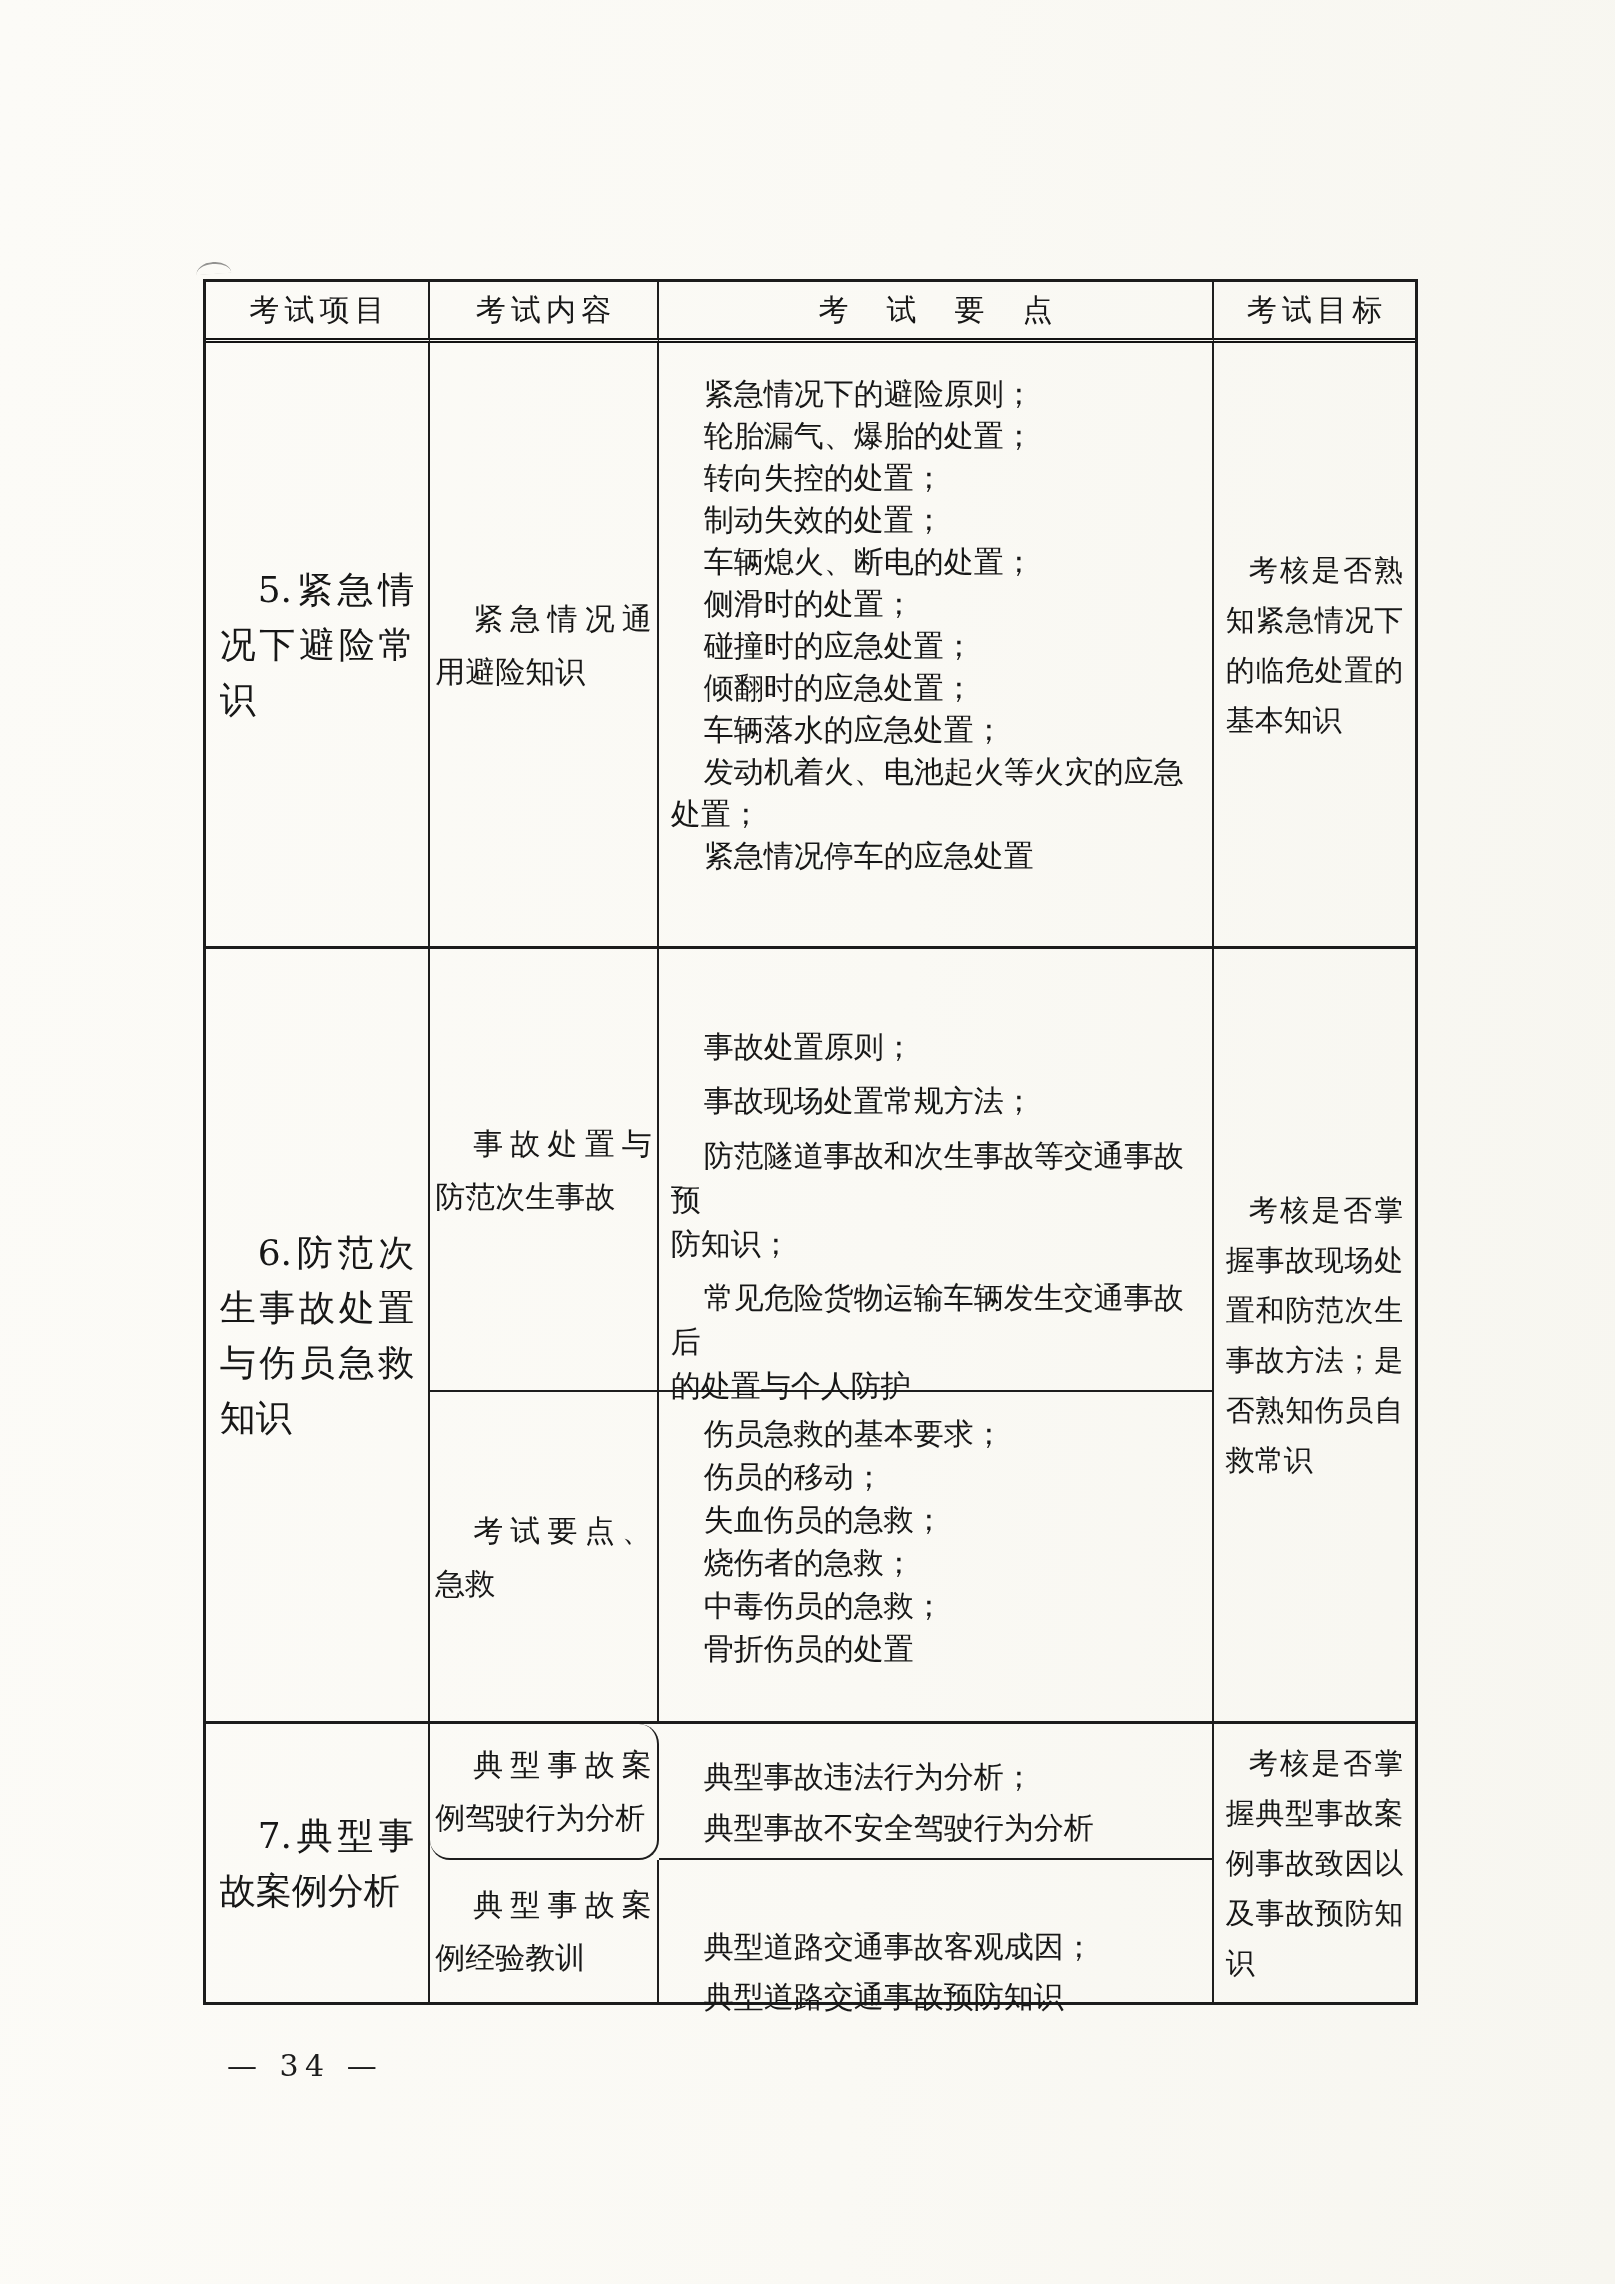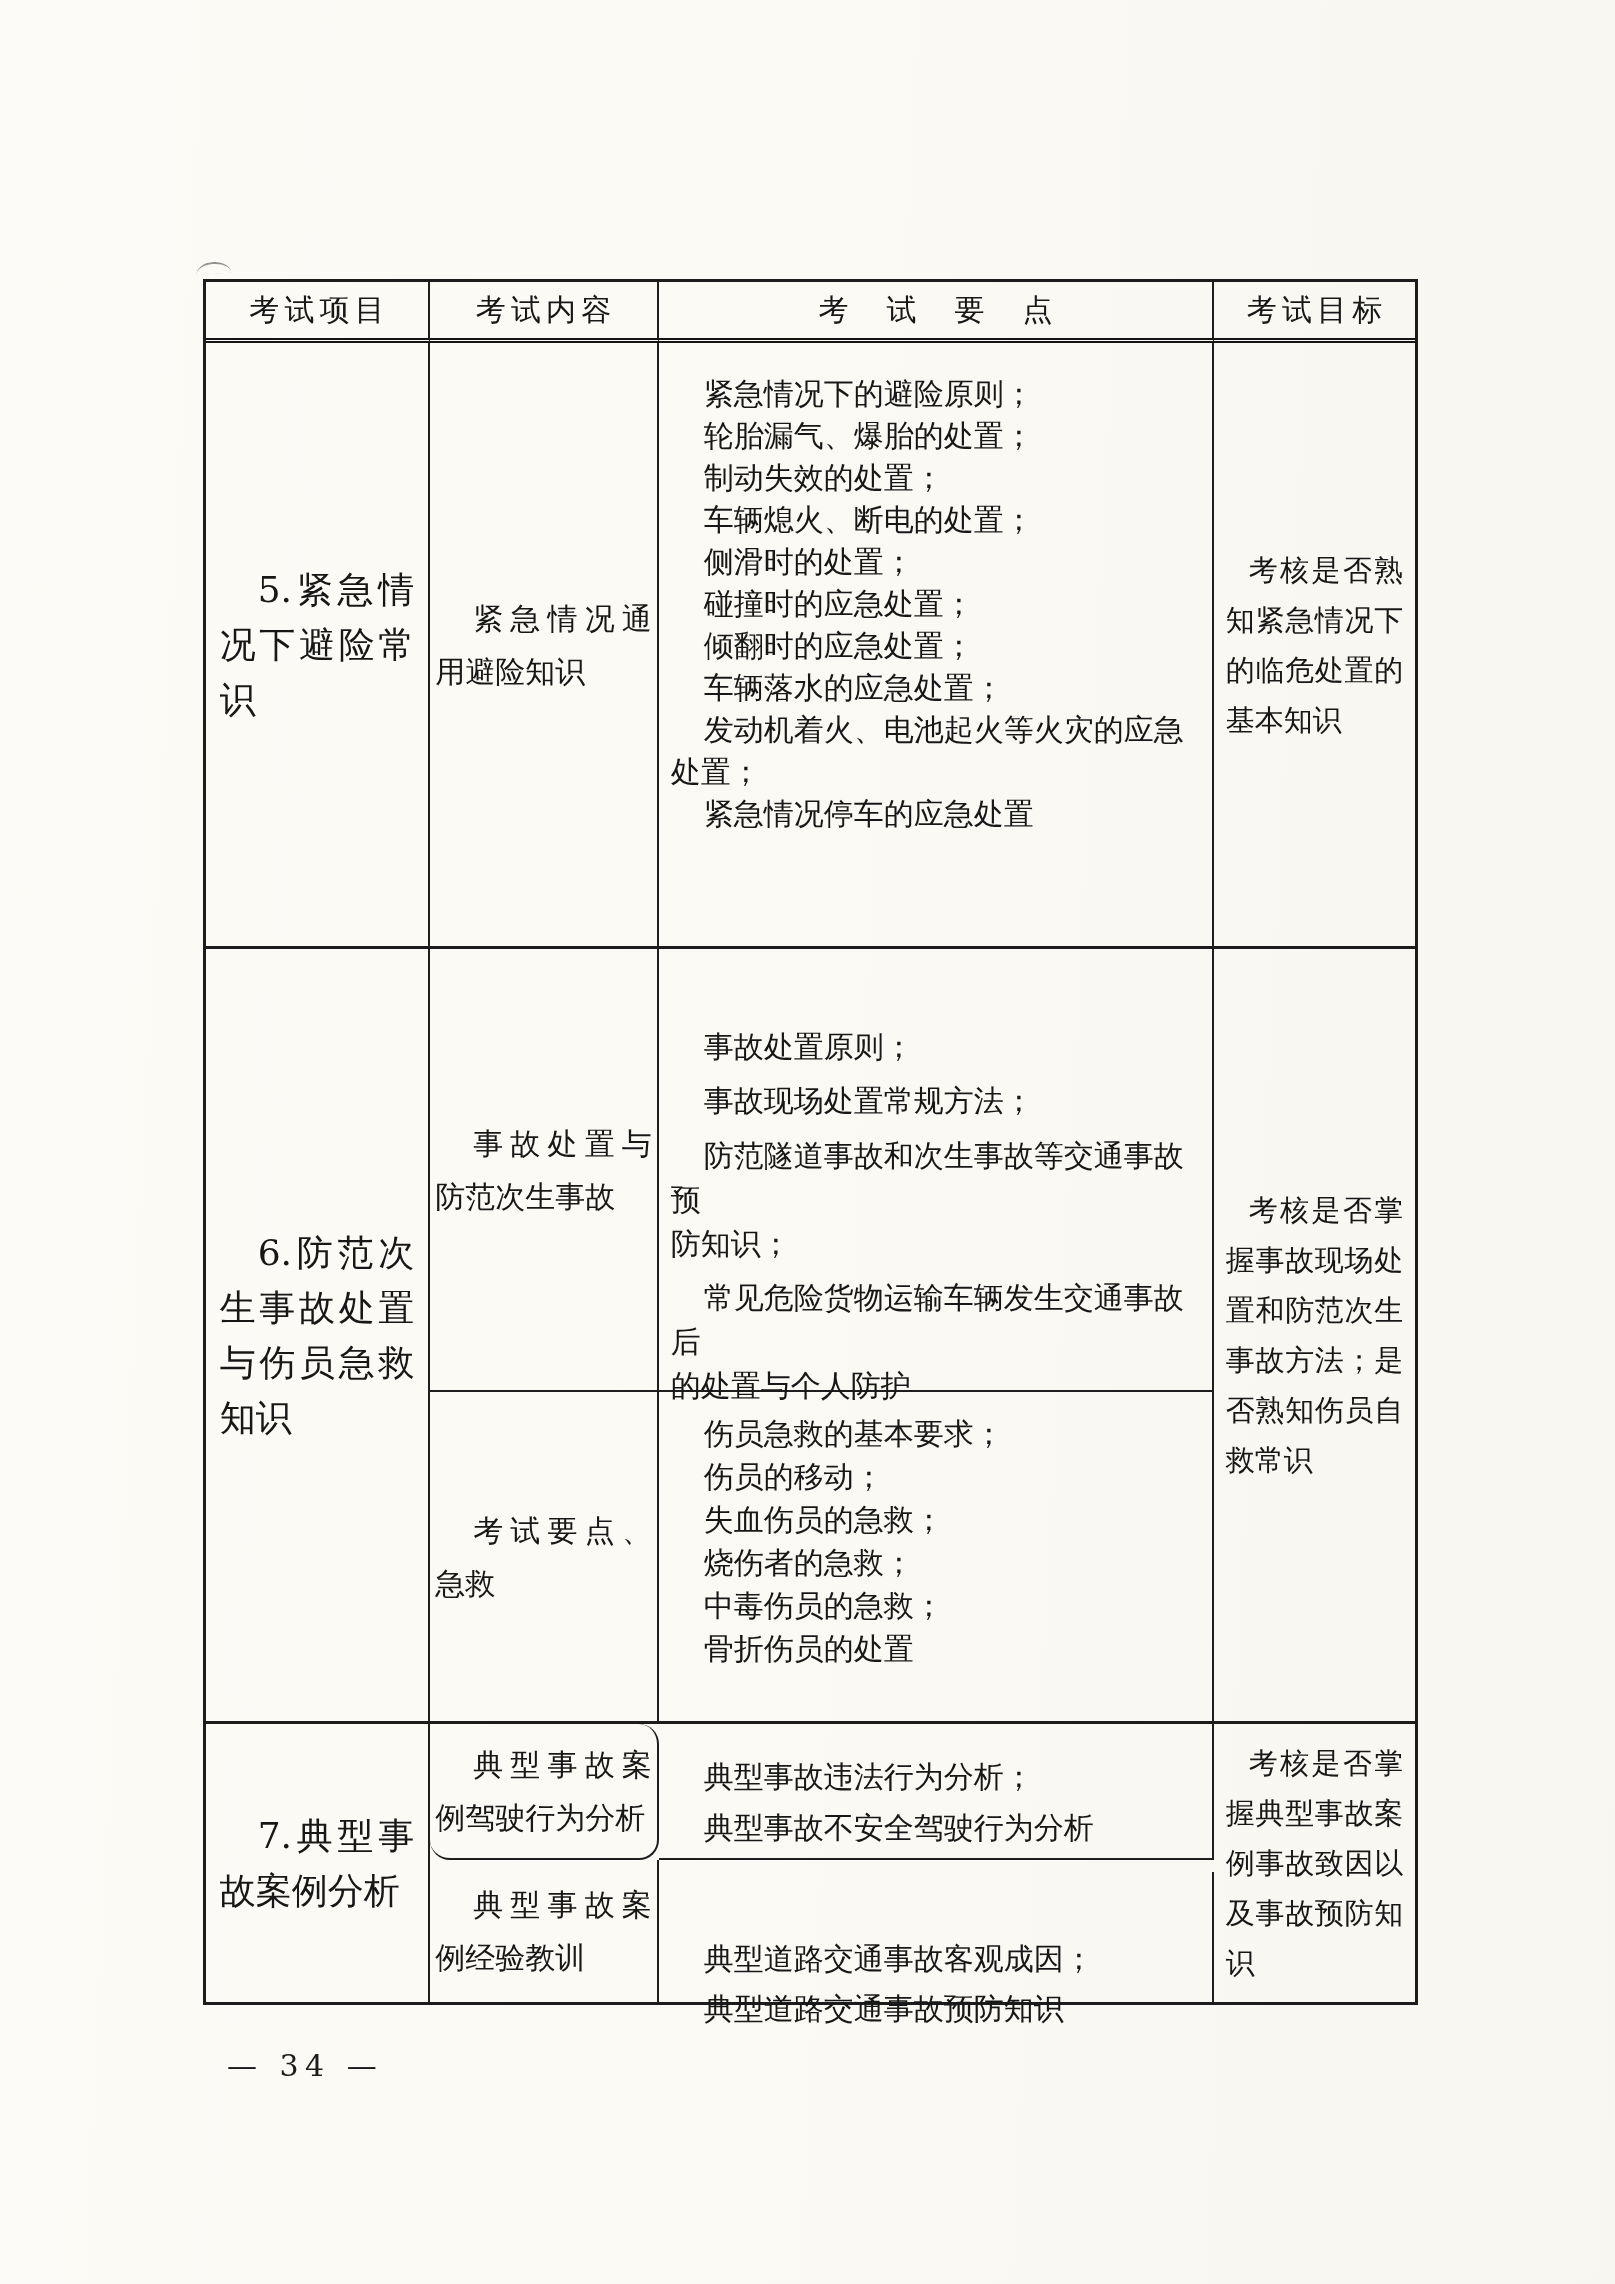--- a/index.html
+++ b/index.html
@@ -36,21 +36,21 @@
       padding:0 5.2px;font-size:30px;line-height:53px;}
   .c2 p{margin:0;text-indent:38px;text-align:justify;text-justify:inter-character;}
   
   .c3{font-size:30px;padding-left:11.7px;padding-right:5.2px;}
   .c3 p{margin:0;text-indent:33px;white-space:pre-line;}
   .c3a{padding-top:30px;line-height:42px;}
   .c3b{padding-top:76px;line-height:44px;}
   .c3b p{margin:0 0 10.4px 0;}
   .c3c{padding-top:19.6px;line-height:43px;}
   .c3d{padding-top:27px;line-height:51px;}
-  .c3e{padding-top:62px;line-height:50px;margin-top:12px;}
+  .c3e{padding-top:62px;line-height:50px;}
   
   .c4{display:flex;flex-direction:column;justify-content:center;
       padding:0 11.7px;font-size:29px;line-height:50px;}
   .c4 p{margin:0;text-indent:23px;text-align:justify;text-justify:inter-character;font-family:Liberation Serif, serif;}
   
   .pageno{
     position:absolute;left:227px;top:2048px;
     font-size:30px;letter-spacing:6.5px;color:#1d1d1d;white-space:nowrap;
   }
   
@@ -82,20 +82,21 @@
 
   <div class="cell c1 br bbm" style="grid-column:1;grid-row:2;">
     <p>5.紧急情况下避险常识</p>
   </div>
   <div class="cell c2 br bbm" style="grid-column:2;grid-row:2;">
     <p>紧急情况通用避险知识</p>
   </div>
   <div class="cell c3 c3a br bbm" style="grid-column:3;grid-row:2;">
     <p>紧急情况下的避险原则；</p>
     <p>轮胎漏气、爆胎的处置；</p>
+    <p>转向失控的处置；</p>
     <p>制动失效的处置；</p>
     <p>车辆熄火、断电的处置；</p>
     <p>侧滑时的处置；</p>
     <p>碰撞时的应急处置；</p>
     <p>倾翻时的应急处置；</p>
     <p>车辆落水的应急处置；</p>
     <p>发动机着火、电池起火等火灾的应急
 处置；</p>
     <p>紧急情况停车的应急处置</p>
   </div>

